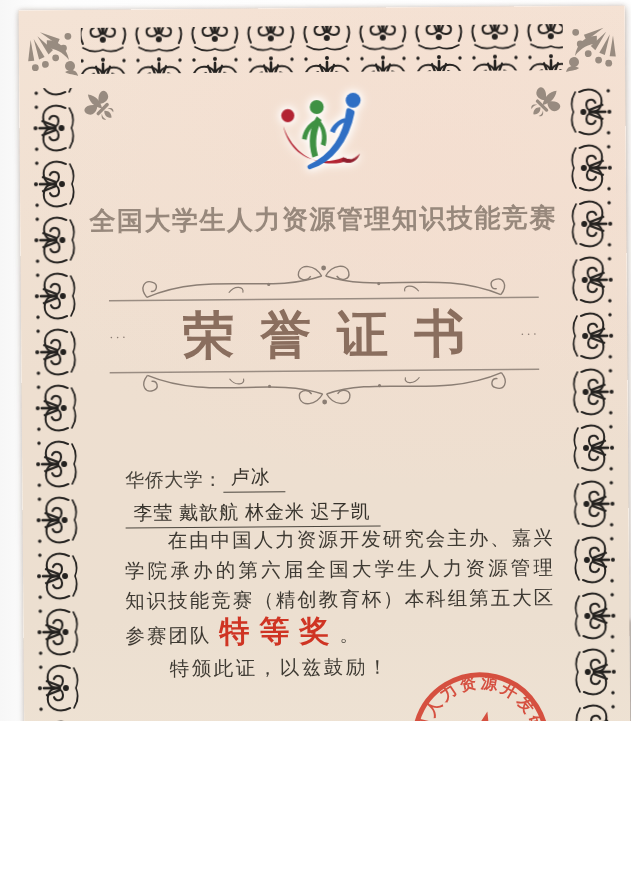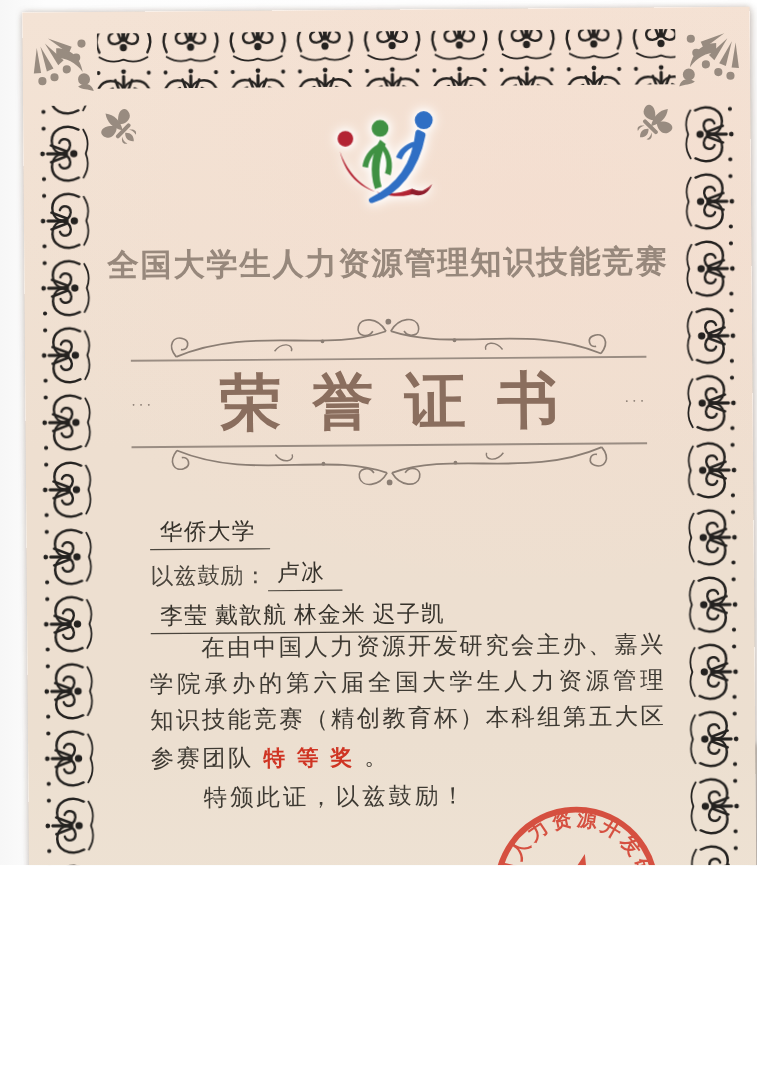--- a/index.html
+++ b/index.html
@@ -75,21 +75,21 @@
   .field-row:nth-child(2) .field-value{min-width:62px;}
   .field-row:nth-child(3) .field-value{min-width:228px;}
 
   .para{
     position:absolute;left:102px;top:517px;width:428px;
     font-size:19.5px;line-height:30px;color:var(--body-text);
   }
   .jline{text-align:justify;text-align-last:justify;text-justify:inter-character;}
   .award-line{letter-spacing:2px;line-height:32px;}
   .award{
-    color:var(--award-red);font-weight:700;font-size:18px;
+    color:var(--award-red);font-weight:700;font-size:30px;
     letter-spacing:10px;padding-left:8px;
   }
   .closing{letter-spacing:2.5px;margin-top:2px;}
 
   .sig{position:absolute;right:62px;top:733px;text-align:center;color:#474035;}
   .sig-issuer{font-size:14.5px;letter-spacing:1px;}
   .sig-date{font-size:15px;letter-spacing:3px;margin-top:4px;}
 
   .seal{position:absolute;left:371px;top:649px;width:170px;height:170px;
         mix-blend-mode:multiply;opacity:.92;}
@@ -228,24 +228,23 @@
           <span class="banner-title">荣誉证书</span>
           <span class="banner-dots">···</span>
         </div>
         <svg width="430" height="40" viewBox="0 0 430 40" style="transform:scaleY(-1)">
             <use href="#flourish"></use>
           </svg>
       </div>
 
       <div class="fields">
         <div class="field-row">
-          <span class="field-value">华侨大学</span>
         </div>
         <div class="field-row">
-          <span class="field-label">以兹鼓励：</span>
+          <span class="field-label">华侨大学：</span>
           <span class="field-value">卢冰</span>
         </div>
         <div class="field-row">
           <span class="field-value">李莹 戴歆航 林金米 迟子凯</span>
         </div>
       </div>
 
       <div class="para">
         <div class="jline">　　在由中国人力资源开发研究会主办、嘉兴</div>
         <div class="jline">学院承办的第六届全国大学生人力资源管理</div>

